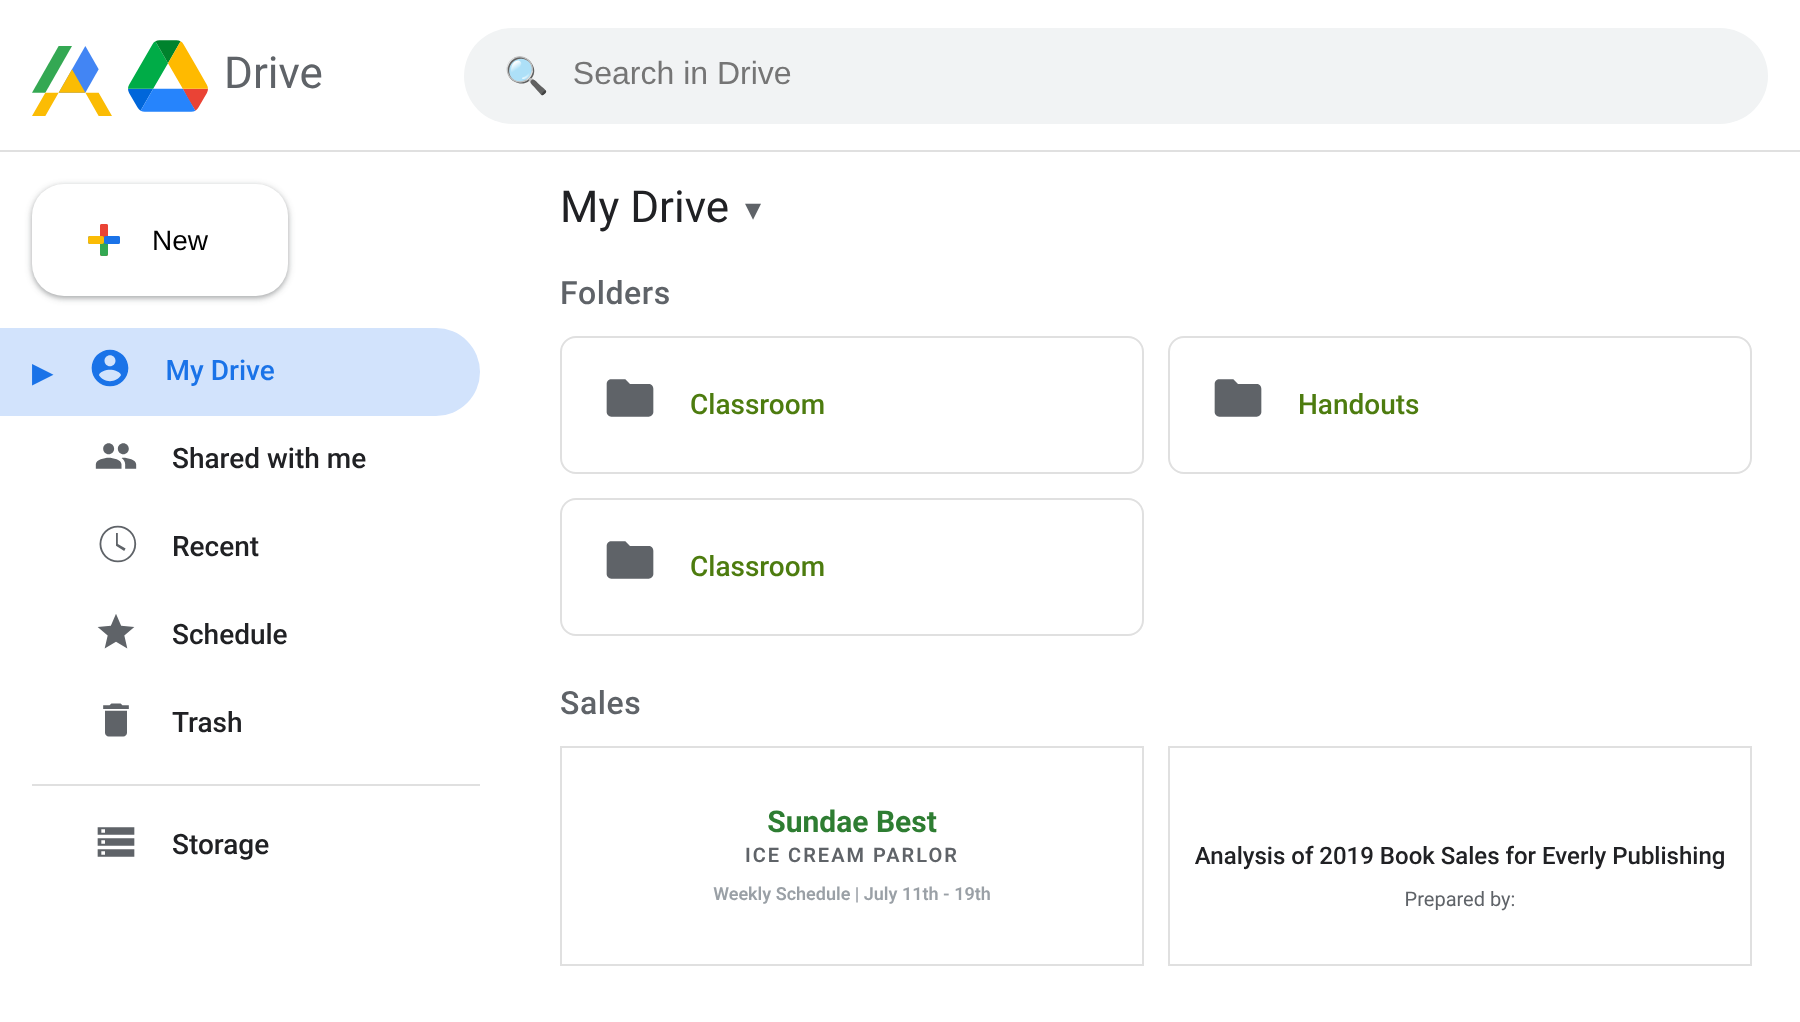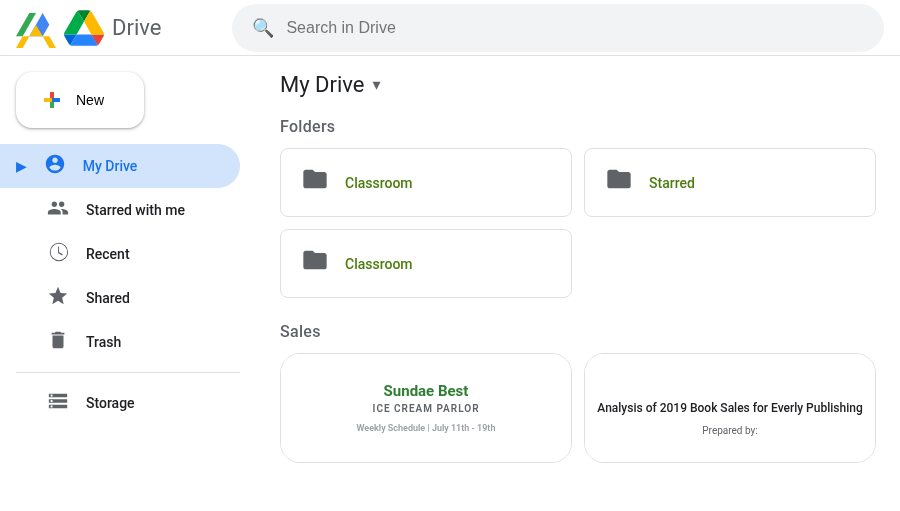--- a/index.html
+++ b/index.html
@@ -3,21 +3,21 @@
   <meta charset="utf-8">
   <style>
     * { box-sizing: border-box; margin: 0; padding: 0; }
     body { font-family: 'Google Sans', Roboto, Arial, sans-serif; background: #fff; color: #202124; font-size: 14px; height: 511px; width: 900px; overflow: hidden; }
 
     
     .header {
       display: flex;
       align-items: center;
       padding: 12px 16px;
-      height: 56px;
+      height: 76px;
       border-bottom: 1px solid #e0e0e0;
       gap: 16px;
     }
     .logo-area {
       display: flex;
       align-items: center;
       gap: 8px;
       min-width: 200px;
     }
     .drive-logo {
@@ -150,21 +150,21 @@
     }
     .folder-icon { font-size: 28px; color: #5f6368; }
     .files-grid {
       display: grid;
       grid-template-columns: 1fr 1fr;
       gap: 12px;
       margin-top: 12px;
     }
     .file-card {
       border: 1px solid #e0e0e0;
-      border-radius: 20px;
+      border-radius: 0;
       overflow: hidden;
       cursor: pointer;
       height: 110px;
     }
     .file-preview {
       height: 100%;
       display: flex;
       align-items: center;
       justify-content: center;
       background: #fff;
@@ -249,41 +249,41 @@
       <span class="nav-label">My Drive</span>
     </div>
 
     <div class="nav-item">
       <span style="width:14px;display:inline-block"></span>
       <span class="nav-icon">
         <svg width="22" height="22" viewBox="0 0 24 24" fill="#5f6368">
             <path d="M16 11c1.66 0 2.99-1.34 2.99-3S17.66 5 16 5c-1.66 0-3 1.34-3 3s1.34 3 3 3zm-8 0c1.66 0 2.99-1.34 2.99-3S9.66 5 8 5C6.34 5 5 6.34 5 8s1.34 3 3 3zm0 2c-2.33 0-7 1.17-7 3.5V19h14v-2.5c0-2.33-4.67-3.5-7-3.5zm8 0c-.29 0-.62.02-.97.05 1.16.84 1.97 1.97 1.97 3.45V19h6v-2.5c0-2.33-4.67-3.5-7-3.5z"></path>
           </svg>
       </span>
-      <span class="nav-label">Starred with me</span>
+      <span class="nav-label">Shared with me</span>
     </div>
 
     <div class="nav-item">
       <span style="width:14px;display:inline-block"></span>
       <span class="nav-icon">
         <svg width="22" height="22" viewBox="0 0 24 24" fill="#5f6368">
             <path d="M13 3a9 9 0 1 0 0 18A9 9 0 0 0 13 3zM3 12a10 10 0 1 1 20 0A10 10 0 0 1 3 12zm10-6v6l4.25 2.52-.77 1.28L12 13V6h1z"></path>
           </svg>
       </span>
       <span class="nav-label">Recent</span>
     </div>
 
     <div class="nav-item">
       <span style="width:14px;display:inline-block"></span>
       <span class="nav-icon">
         <svg width="22" height="22" viewBox="0 0 24 24" fill="#5f6368">
             <path d="M12 17.27L18.18 21l-1.64-7.03L22 9.24l-7.19-.61L12 2 9.19 8.63 2 9.24l5.46 4.73L5.82 21z"></path>
           </svg>
       </span>
-      <span class="nav-label">Shared</span>
+      <span class="nav-label">Schedule</span>
     </div>
 
     <div class="nav-item">
       <span style="width:14px;display:inline-block"></span>
       <span class="nav-icon">
         <svg width="22" height="22" viewBox="0 0 24 24" fill="#5f6368">
             <path d="M6 19c0 1.1.9 2 2 2h8c1.1 0 2-.9 2-2V7H6v12zM19 4h-3.5l-1-1h-5l-1 1H5v2h14V4z"></path>
           </svg>
       </span>
       <span class="nav-label">Trash</span>
@@ -318,21 +318,21 @@
               </svg>
           </span>
           <span>Classroom</span>
         </div>
         <div class="folder-card">
           <span class="folder-icon">
             <svg width="28" height="28" viewBox="0 0 24 24" fill="#5f6368">
                 <path d="M10 4H4c-1.1 0-1.99.9-1.99 2L2 18c0 1.1.9 2 2 2h16c1.1 0 2-.9 2-2V8c0-1.1-.9-2-2-2h-8l-2-2z"></path>
               </svg>
           </span>
-          <span>Starred</span>
+          <span>Handouts</span>
         </div>
         <div class="folder-card">
           <span class="folder-icon">
             <svg width="28" height="28" viewBox="0 0 24 24" fill="#5f6368">
                 <path d="M10 4H4c-1.1 0-1.99.9-1.99 2L2 18c0 1.1.9 2 2 2h16c1.1 0 2-.9 2-2V8c0-1.1-.9-2-2-2h-8l-2-2z"></path>
               </svg>
           </span>
           <span>Classroom</span>
         </div>
       </div>

